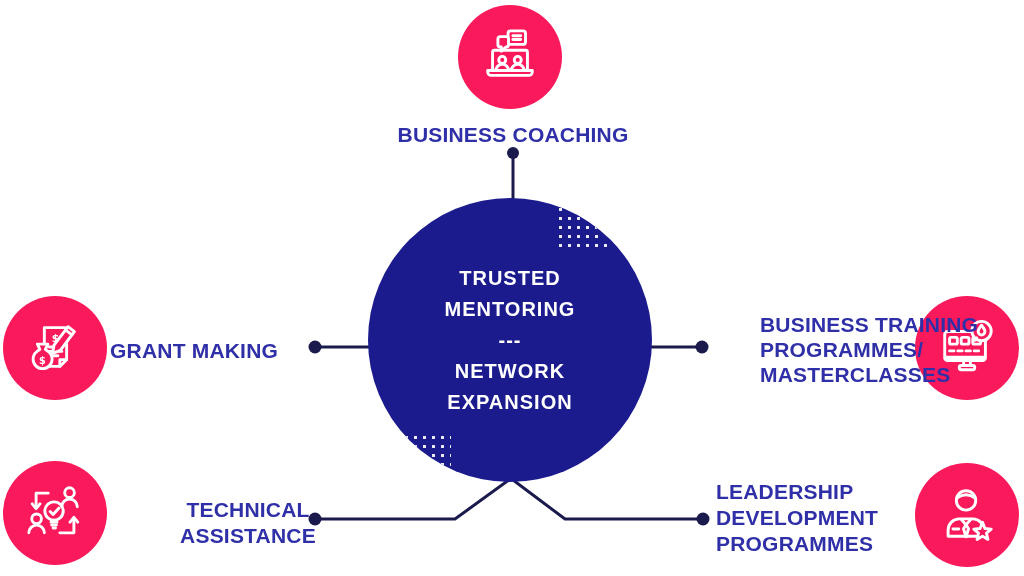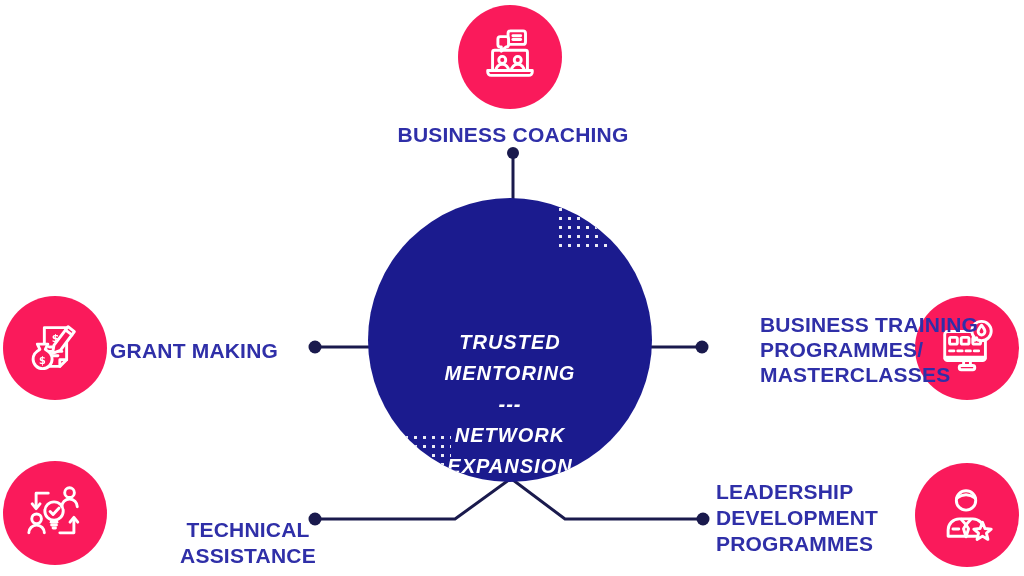--- a/index.html
+++ b/index.html
@@ -32,38 +32,38 @@
   
   .icon *{stroke:var(--icon-stroke);stroke-width:3;fill:none;stroke-linecap:round;stroke-linejoin:round;}
   .icon .fill-pink{fill:var(--pink);}
   .icon .thick{stroke-width:5;}
   .icon text{font:700 11px "DejaVu Sans",sans-serif;fill:#fff;stroke:none;text-anchor:middle;}
   .icon text.small-d{font-size:10px;}
 
   
   .central{position:absolute;left:368px;top:198px;width:284px;height:284px;border-radius:50%;
            background:var(--navy);overflow:hidden;z-index:2;
-           display:flex;flex-direction:column;align-items:center;justify-content:flex-end;font-style:italic;}
+           display:flex;flex-direction:column;align-items:center;justify-content:center;}
   .central-text{position:relative;z-index:2;text-align:center;color:#fff;font-weight:700;
                 font-size:20px;line-height:31px;letter-spacing:1px;}
   .dots{position:absolute;z-index:1;
         background-image:radial-gradient(circle,rgba(255,255,255,.92) 1.4px,rgba(255,255,255,0) 1.9px);
         background-size:9px 9px;}
   .dots-tr{top:7px;right:38px;width:58px;height:46px;
            clip-path:polygon(0 0,40% 0,100% 100%,0 100%);}
   .dots-bl{left:25px;bottom:5px;width:58px;height:44px;
            clip-path:polygon(0 0,100% 0,100% 100%,40% 100%,0 28%);}
 
   
   .label{position:absolute;z-index:3;color:var(--label-blue);font-weight:700;font-size:21px;
          letter-spacing:.2px;line-height:25px;}
   .label-coaching{left:363px;top:122px;width:300px;text-align:center;}
   .label-grant{left:110px;top:338px;width:192px;text-align:left;}
   .label-training{left:716px;top:312px;text-align:left;margin-left:44px;}
-  .label-technical{left:148px;top:497px;width:200px;text-align:center;line-height:26px;margin-top:20px;}
+  .label-technical{left:148px;top:497px;width:200px;text-align:center;line-height:26px;}
   .label-leadership{left:716px;top:479px;text-align:left;line-height:26px;}
 </style>
 </head>
 <body>
 
 <div class="canvas">
 
   <svg class="connectors" width="1024" height="576" viewBox="0 0 1024 576">
     <line x1="513" y1="156" x2="513" y2="205"></line>
     <circle cx="513" cy="153" r="6"></circle>

